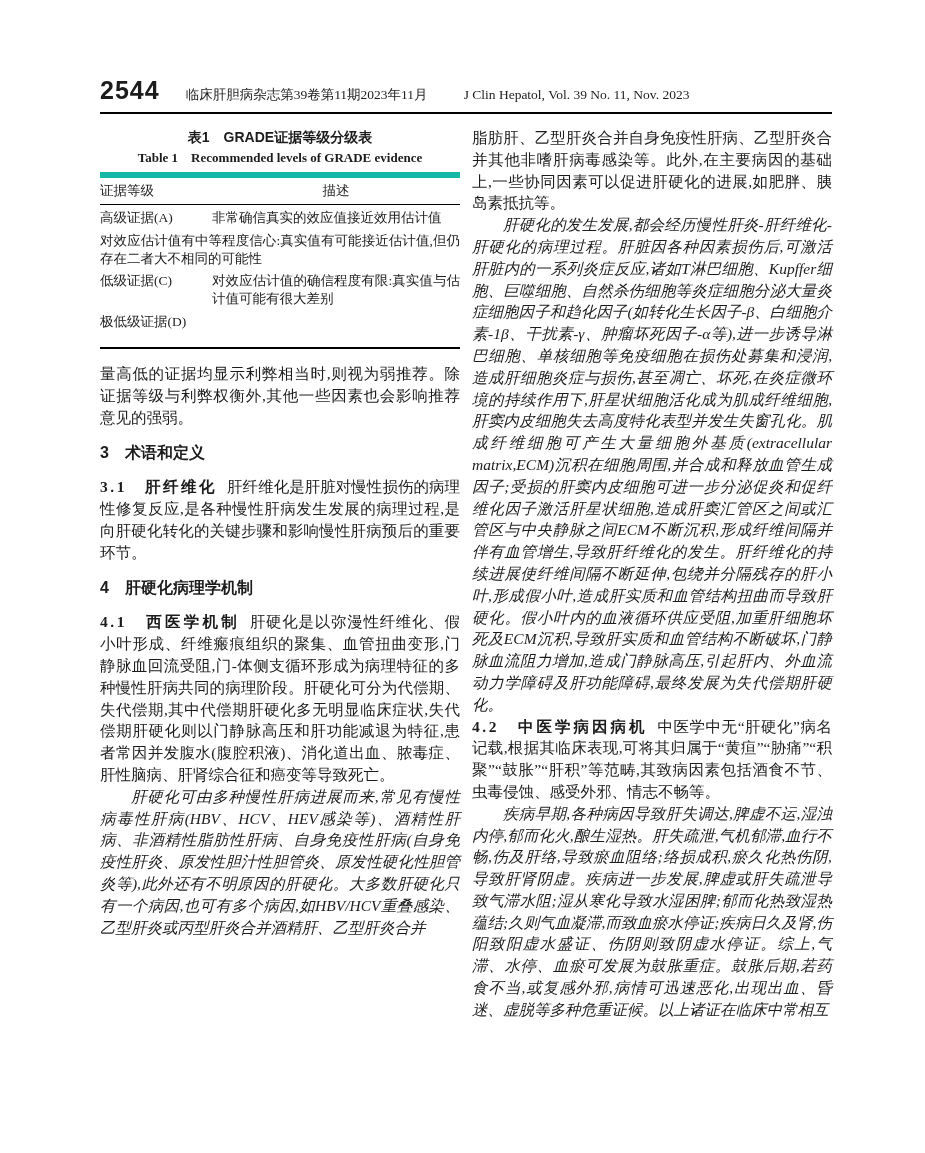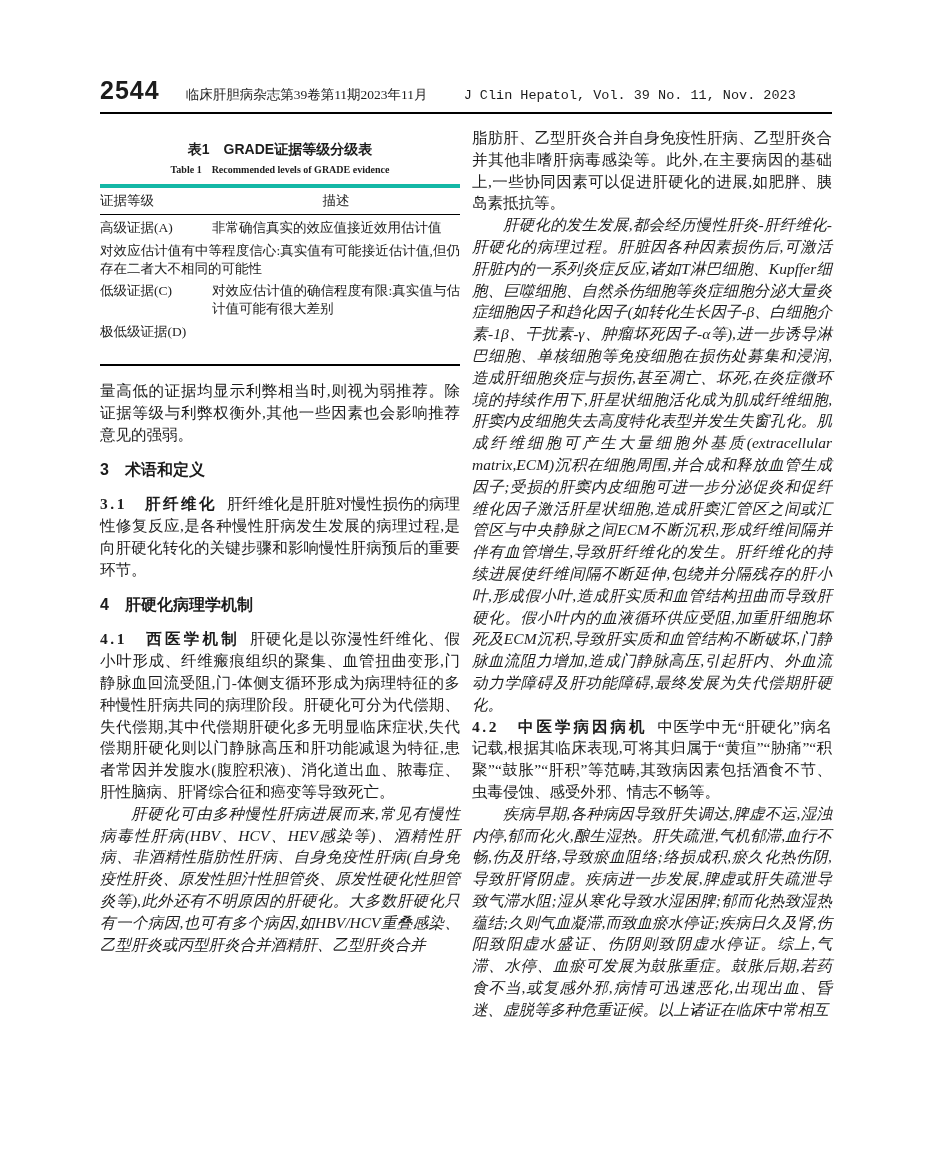--- a/index.html
+++ b/index.html
@@ -18,21 +18,21 @@
     font-size: 25px; font-weight: bold; letter-spacing: 1px;
     margin-right: 26px;
     font-family: "Liberation Sans", "DejaVu Sans", sans-serif;
   }
   .journal-cn {
     font-size: 13.5px; margin-right: 36px;
     font-family: Liberation Serif, serif;
   }
   .journal-en {
     font-size: 13.5px;
-    font-family: Liberation Mono, monospace;
+    font-family: Liberation Serif, serif;
   }
   .header-rule { height: 2px; background: #000; margin-top: 7px; }
 
   
   .columns { display: flex; gap: 12px; margin-top: 13px; }
   .col {
     width: 360px; flex: 0 0 360px;
     font-size: 15.5px; line-height: 21.8px;
     text-align: justify; text-justify: inter-ideograph;
   }
@@ -42,42 +42,42 @@
   .sec-head {
     font-family: "Liberation Sans", "DejaVu Sans", sans-serif;
     font-weight: bold; font-size: 16px;
     margin: 14px 0 12px 0; line-height: 22px;
   }
   .lead {
     font-weight: bold; letter-spacing: 2.5px; margin-right: 10px;
   }
 
   
-  .table-block { margin-bottom: 14px; margin-top: 12px; }
+  .table-block { margin-bottom: 14px; }
   .table-title-cn {
     text-align: center; font-weight: bold; font-size: 14px; line-height: 21px;
     font-family: "Liberation Sans", "DejaVu Sans", sans-serif;
   }
   .table-title-en {
-    text-align: center; font-weight: bold; font-size: 10px; line-height: 20px;
+    text-align: center; font-weight: bold; font-size: 13px; line-height: 20px;
     font-family: "Liberation Serif", "DejaVu Serif", serif;
     margin-bottom: 4px;
   }
   .grade-table {
     font-size: 13.5px; line-height: 17.6px;
     border-bottom: 2px solid #000;
     text-align: left;
   }
   .t-header {
     display: flex;
-    border-top: 4px solid #14b8a6; border-bottom: 1px solid #000;
+    border-top: 6px solid #14b8a6; border-bottom: 1px solid #000;
     padding: 4px 0;
   }
   .t-row { display: flex; padding: 2.6px 0; }
-  .t-rows { padding: 2px 0 21px 0; }
+  .t-rows { padding: 2px 0 14px 0; }
   .t-cell-level { width: 112px; flex: 0 0 112px; }
   .t-cell-desc { flex: 1; text-align: justify; }
   .t-header .t-cell-desc { text-align: center; }
 </style>
 </head>
 <body>
 
 <div class="page">
 
   <div class="header-row">

